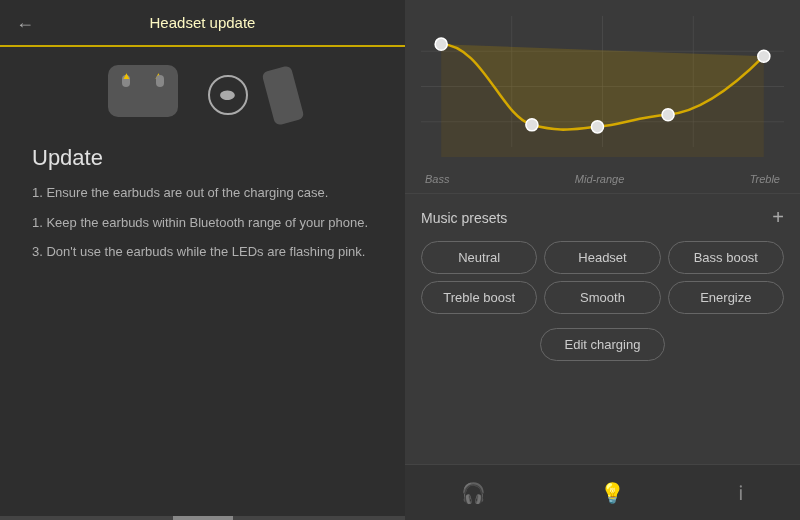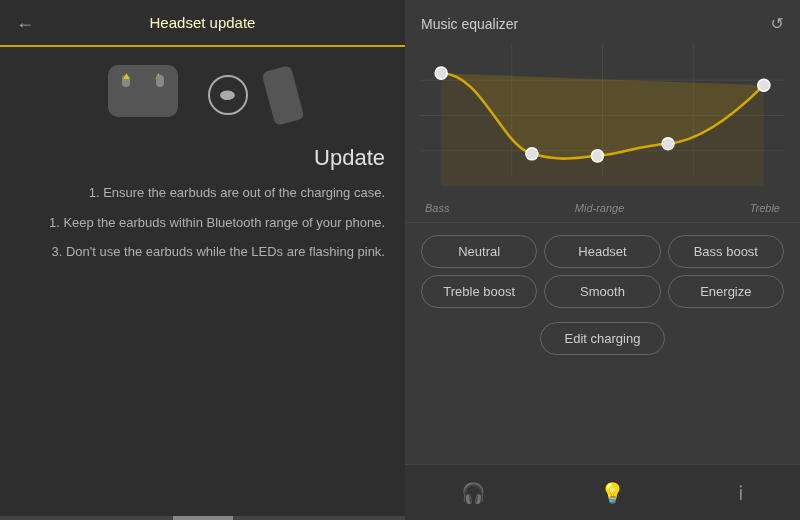--- a/index.html
+++ b/index.html
@@ -107,22 +107,21 @@
 
     .phone-img {
       width: 30px;
       height: 55px;
       background: #555;
       border-radius: 6px;
       transform: rotate(-15deg);
     }
 
     .update-content {
-      padding: 10px 20px 10px;
-      text-align: right;
+      padding: 10px 32px 10px;
     }
 
     .update-title {
       color: #e0e0e0;
       font-size: 22px;
       font-weight: 300;
       margin-bottom: 12px;
     }
 
     .update-step {
@@ -319,24 +318,20 @@
     <div class="update-step">1. Keep the earbuds within Bluetooth range of your phone.</div>
     <div class="update-step">3. Don't use the earbuds while the LEDs are flashing pink.</div>
   </div>
 
   <div class="bottom-bar-left"></div>
 </div>
 
 <div class="right-panel">
 
   <div class="eq-section">
-    <div class="section-header">
-      <span class="section-title">Music equalizer</span>
-      <span class="reset-icon">↺</span>
-    </div>
 
     <div class="eq-chart">
       <svg class="eq-svg" viewBox="0 0 360 140" xmlns="http://www.w3.org/2000/svg">
 
         <line x1="0" y1="35" x2="360" y2="35" stroke="#555" stroke-width="0.5"></line>
         <line x1="0" y1="70" x2="360" y2="70" stroke="#555" stroke-width="0.5"></line>
         <line x1="0" y1="105" x2="360" y2="105" stroke="#555" stroke-width="0.5"></line>
 
         <line x1="90" y1="0" x2="90" y2="130" stroke="#555" stroke-width="0.5"></line>
         <line x1="180" y1="0" x2="180" y2="130" stroke="#555" stroke-width="0.5"></line>
@@ -356,20 +351,24 @@
     </div>
 
     <div class="eq-labels">
       <span class="eq-label">Bass</span>
       <span class="eq-label">Mid-range</span>
       <span class="eq-label">Treble</span>
     </div>
   </div>
 
   <div class="presets-section">
+    <div class="presets-header">
+      <span class="presets-title">Music presets</span>
+      <span class="add-icon">+</span>
+    </div>
 
     <div class="presets-grid">
       <button class="preset-btn">Neutral</button>
       <button class="preset-btn">Headset</button>
       <button class="preset-btn">Bass boost</button>
       <button class="preset-btn">Treble boost</button>
       <button class="preset-btn">Smooth</button>
       <button class="preset-btn">Energize</button>
     </div>
 

